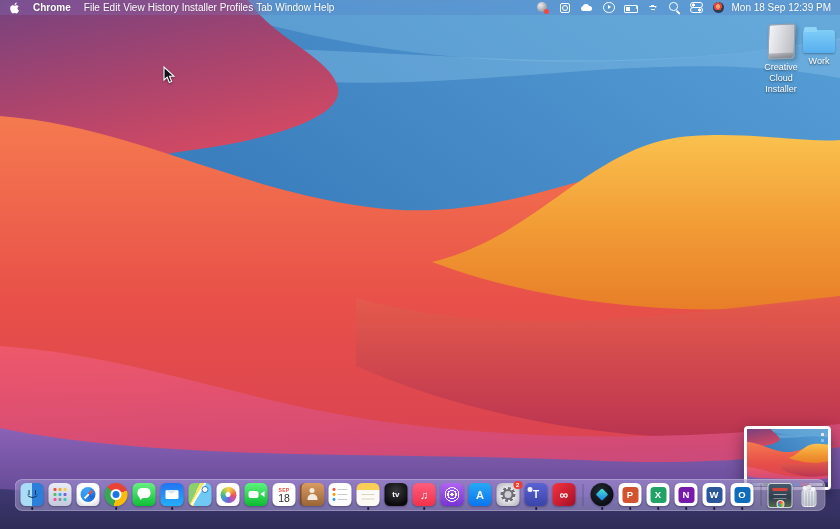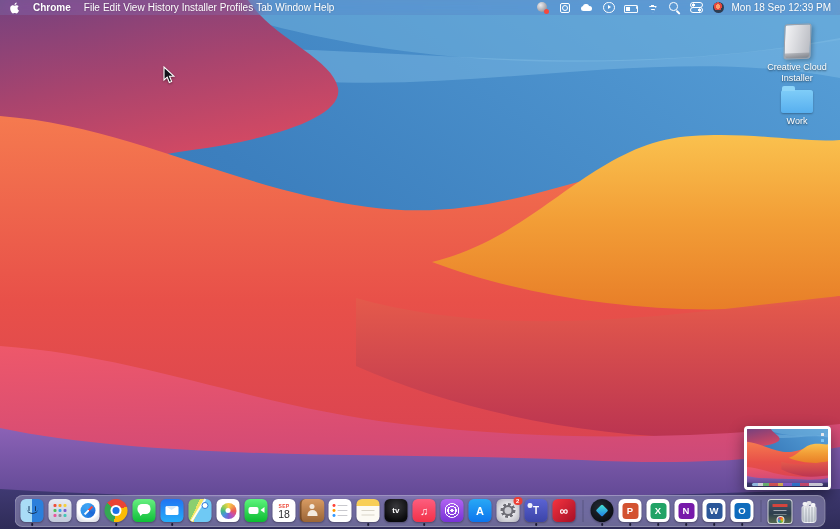--- a/index.html
+++ b/index.html
@@ -45,21 +45,21 @@
     transform:rotate(-45deg);bottom:0;right:2.5px;}
   .sic-controlcenter::before{width:11px;height:4px;border:1px solid #fff;border-radius:3px;top:1px;left:0;
     background:radial-gradient(circle at 2.8px 50%,#fff 0 1.5px,transparent 1.6px);}
   .sic-controlcenter::after{width:11px;height:4px;border:1px solid #fff;border-radius:3px;bottom:1px;left:0;
     background:radial-gradient(circle at calc(100% - 2.8px) 50%,#fff 0 1.5px,transparent 1.6px);}
   .sic-siri::before{width:11px;height:11px;border-radius:50%;top:1px;left:1px;
     background:radial-gradient(circle at 45% 40%,#FF9E6B 0 2.2px,#E2483E 2.3px 4px,#2E3D52 4.1px 5.6px);}
 
   
   .desk-icons{position:absolute;top:24px;right:5px;width:76px;z-index:10;display:flex;
-    flex-direction:column;gap:0;}
+    flex-direction:row;gap:0;}
   .desk-item{display:flex;flex-direction:column;align-items:center;cursor:default;}
   .desk-label{margin-top:3px;font-size:9px;line-height:1.2;color:#fff;text-align:center;
     text-shadow:0 1px 2px rgba(0,0,0,.6);max-width:74px;}
   .dicon{position:relative;}
   .dicon-installer{width:25px;height:33px;border-radius:3px;border:1px solid #9ea1a8;
     background:linear-gradient(100deg,#F4F4F6 0%,#DADBDF 45%,#B8BAC1 100%);
     transform:skewY(-4deg) rotate(2deg);box-shadow:2px 2px 4px rgba(0,0,0,.25);}
   .dicon-installer::after{content:"";position:absolute;left:0;right:0;bottom:0;height:5px;
     background:linear-gradient(180deg,rgba(120,124,132,.4),rgba(90,94,102,.6));border-radius:0 0 3px 3px;}
   .dicon-folder{width:32px;height:23px;border-radius:2.5px;margin-top:6px;
@@ -76,21 +76,21 @@
     border-radius:1.5px;background:linear-gradient(90deg,#9ecdf0 0 8%,#e8e8e8 8% 16%,#6fc06f 16% 24%,
       #e4554f 24% 36%,#e8b94a 36% 44%,#8a5fd0 44% 56%,#2b7bd6 56% 68%,#d6496b 68% 80%,#dedee4 80% 100%);
     opacity:.85;}
   .shot-thumb::before{content:"";position:absolute;top:4px;right:4px;width:3px;height:3px;
     background:#e8e8ec;border-radius:.5px;box-shadow:0 6px 0 #7cc4f5;z-index:2;}
 
   
   .cursor{position:absolute;left:163px;top:66px;z-index:80;filter:drop-shadow(0 1px 1px rgba(0,0,0,.4));}
 
   
-  .dock{position:absolute;bottom:2px;left:50%;transform:translateX(-50%);height:30px;z-index:55;
+  .dock{position:absolute;bottom:18px;left:50%;transform:translateX(-50%);height:30px;z-index:55;
     display:flex;align-items:center;gap:5px;padding:0 5px;
     background:rgba(242,242,247,.30);border:1px solid rgba(255,255,255,.22);border-radius:8px;
     backdrop-filter:blur(14px) saturate(160%);}
   .dock-item{width:23px;height:30px;position:relative;display:flex;justify-content:center;cursor:pointer;}
   .dock-sep{width:1px;height:22px;background:rgba(50,50,80,.38);margin:0 2px;}
   .di{position:absolute;top:3px;width:23px;height:23px;border-radius:5.5px;overflow:visible;
     display:flex;align-items:center;justify-content:center;box-shadow:0 1px 2px rgba(0,0,0,.28);}
   .di::before,.di::after{content:"";position:absolute;}
   .run-dot{position:absolute;bottom:0;left:50%;transform:translateX(-50%);width:2.6px;height:2.6px;
     border-radius:50%;background:rgba(18,18,40,.9);}

